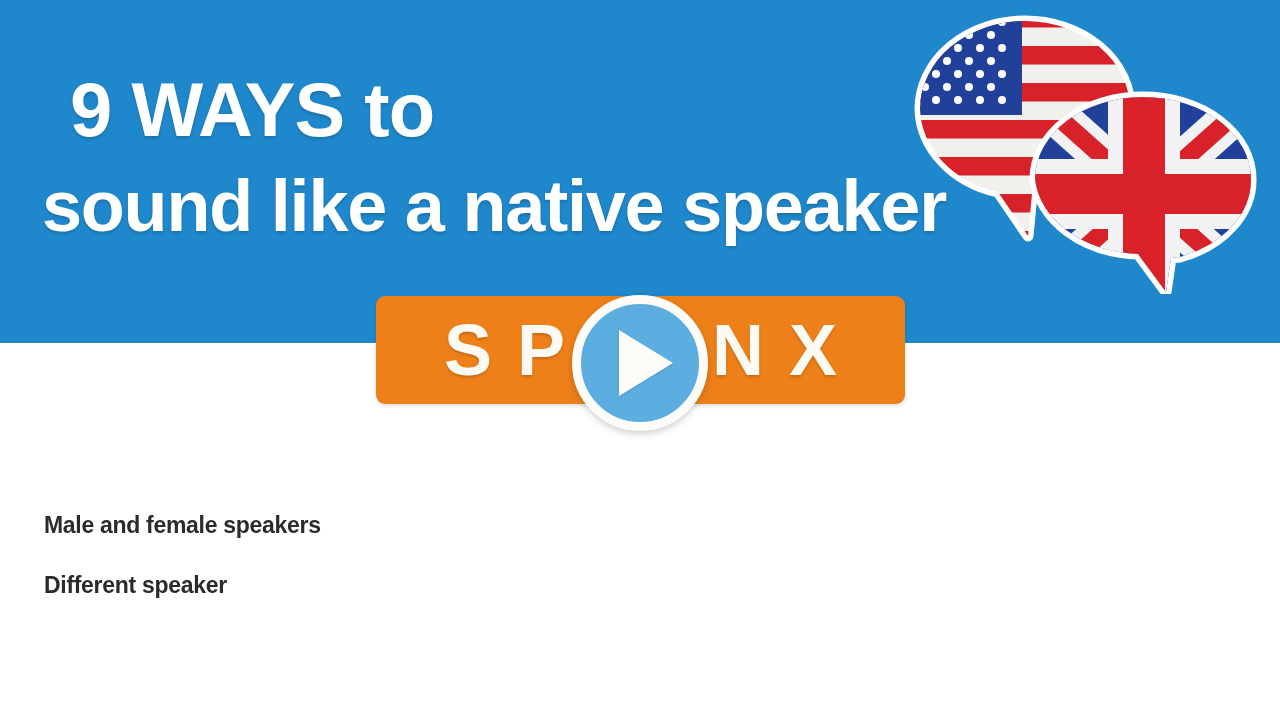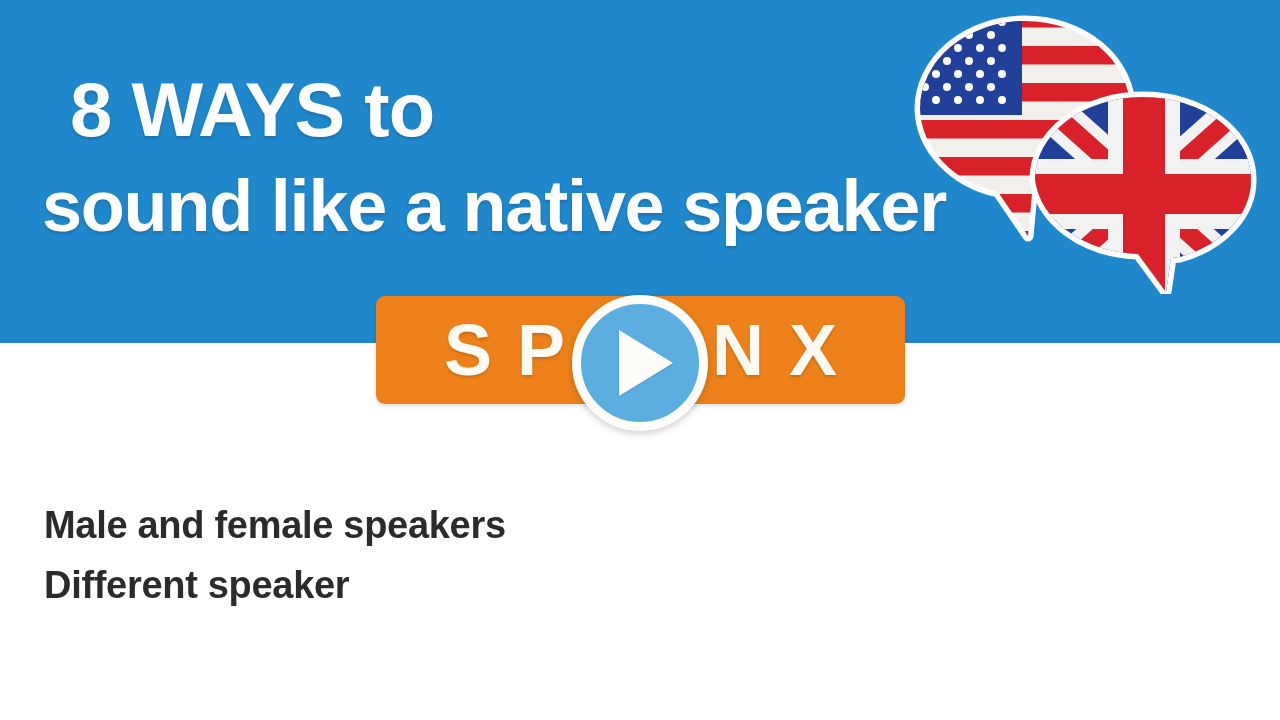--- a/index.html
+++ b/index.html
@@ -105,21 +105,21 @@
   }
 
   
   .features {
     position:absolute;
     left:44px; top:495px;
     width:700px;
   }
   .feature-line {
     color:#2b2b2b;
-    font-size:38px;
+    font-size:23px;
     font-weight:bold;
     line-height:60px;
     letter-spacing:-.3px;
     white-space:nowrap;
   }
 
   
   .logo {
     position:absolute;
     left:975px; top:455px;
@@ -242,21 +242,21 @@
           <rect x="150" y="155" width="230" height="70" fill="#f2f2f2"></rect>
           <rect x="228" y="88" width="72" height="205" fill="#f2f2f2"></rect>
 
           <rect x="150" y="170" width="230" height="40" fill="#d82128"></rect>
           <rect x="243" y="88" width="42" height="205" fill="#d82128"></rect>
         </g>
       </g>
     </svg>
   </div>
 
-  <div class="headline">8 WAYS to</div>
+  <div class="headline">9 WAYS to</div>
   <div class="subhead">sound like a native speaker</div>
 
   <div class="banner">
     <div class="banner-word">
       <span>S</span>
       <span>P</span>
       <span class="hidden-letter">H</span>
       <span class="hidden-letter">I</span>
       <span>N</span>
       <span>X</span>

